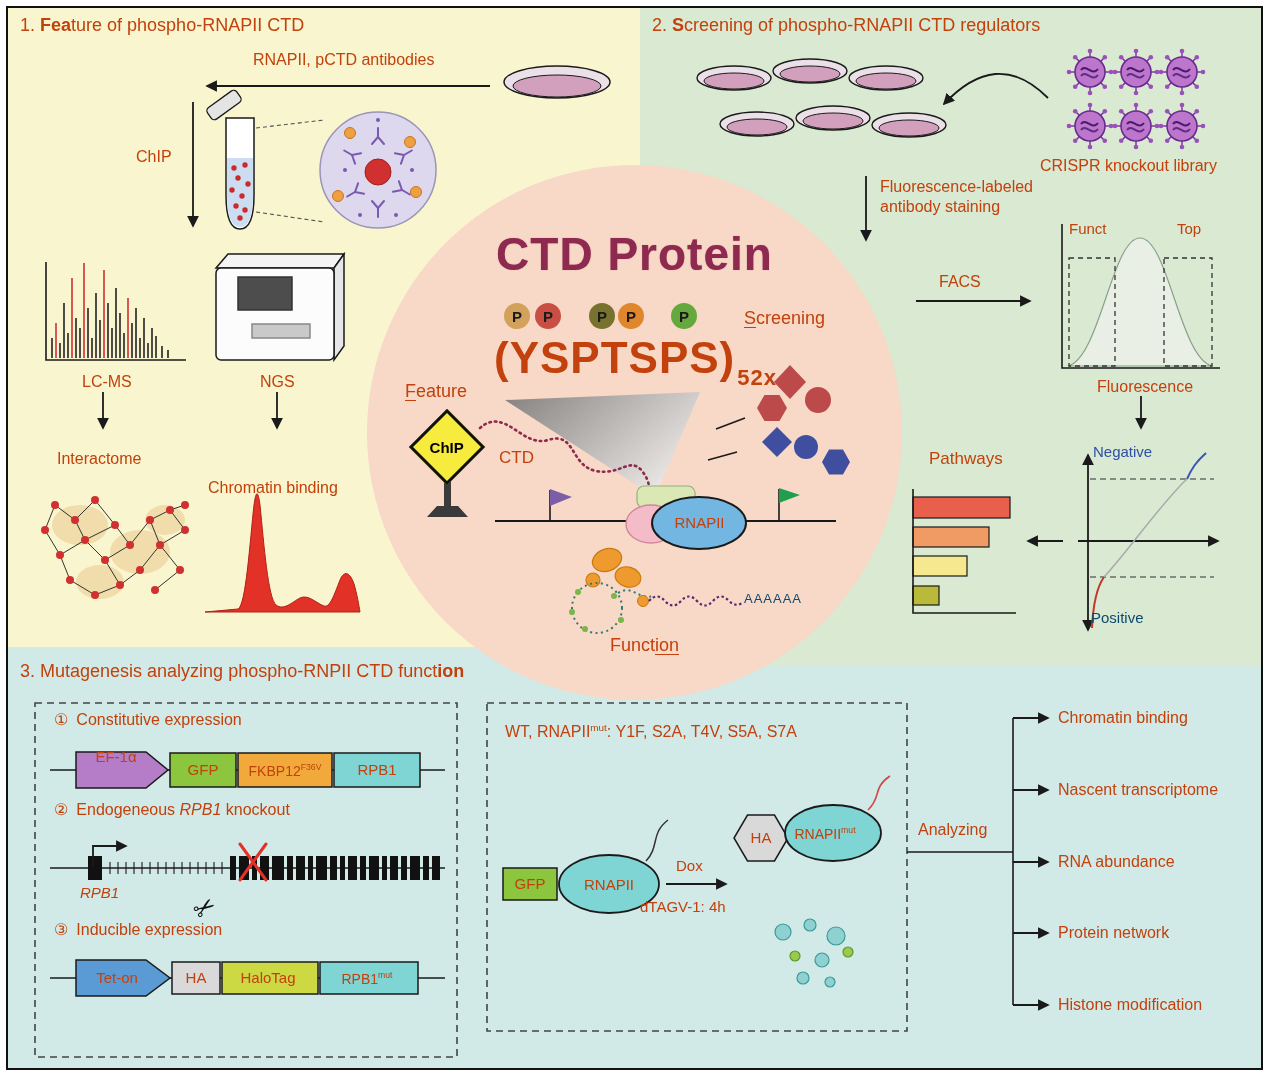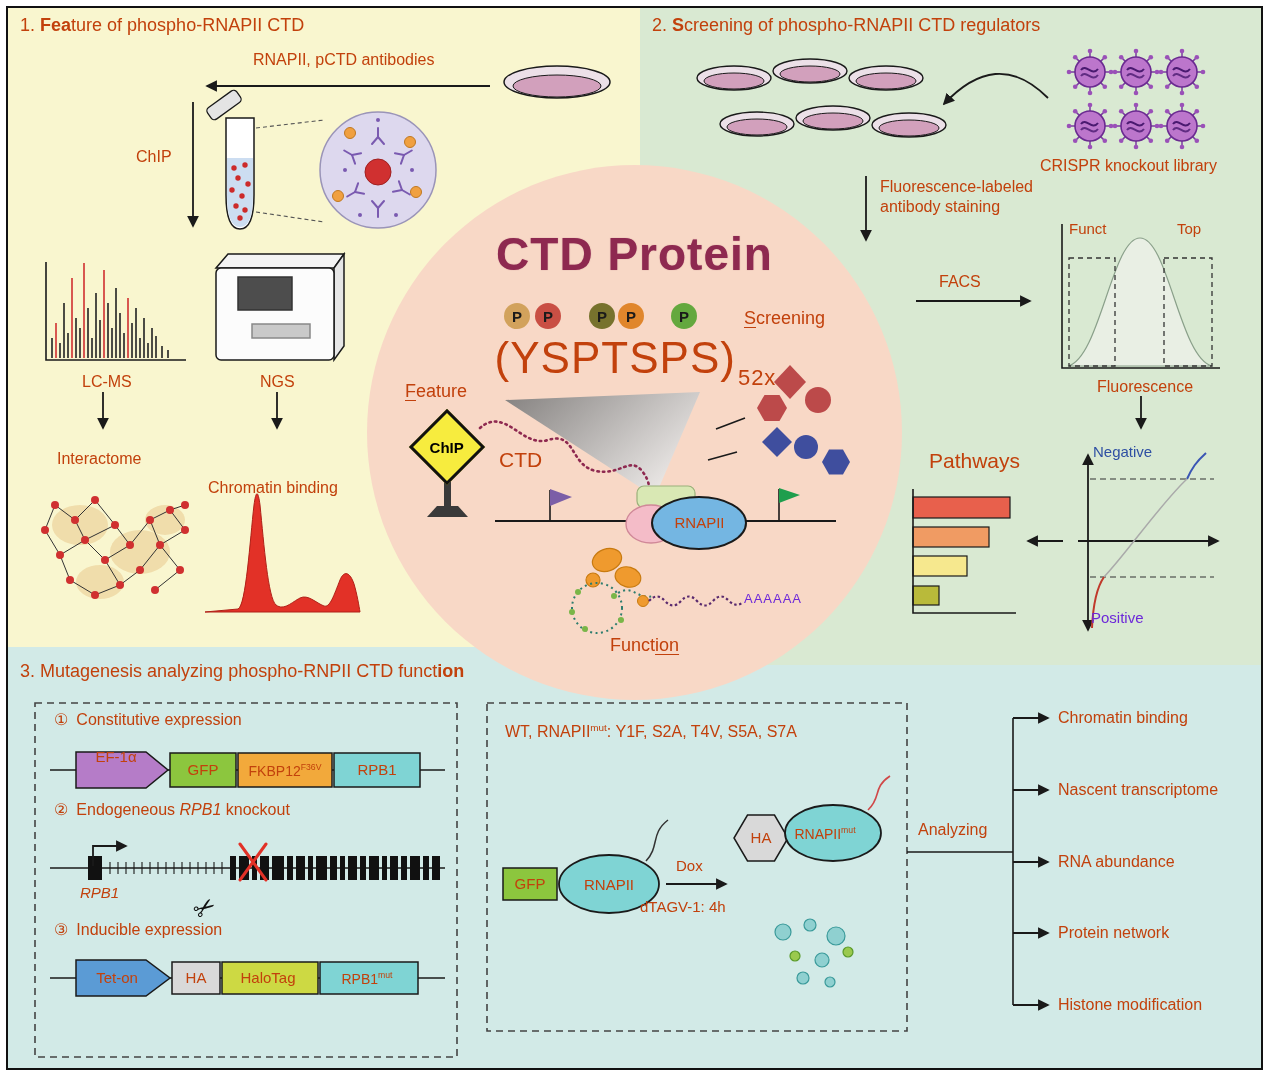--- a/index.html
+++ b/index.html
@@ -7,29 +7,29 @@
   .figure{position:relative;width:1269px;height:1076px;background:#fff;overflow:hidden}
   .frame{position:absolute;left:6px;top:6px;width:1257px;height:1064px;border:2.5px solid #111;pointer-events:none;z-index:30}
   .panel{position:absolute}
   .panel-yellow{left:8px;top:8px;width:632px;height:639px;background:#f9f6cf}
   .panel-green{left:640px;top:8px;width:621px;height:657px;background:#d9e9d2}
   .panel-teal{left:8px;top:647px;width:1253px;height:421px;background:#d2eae7}
   .center-circle{position:absolute;left:367px;top:165px;width:535px;height:535px;border-radius:50%;background:#f8d8c6;z-index:1}
   .art{position:absolute;left:0;top:0;z-index:2}
   .ln{stroke:#1a1a1a;stroke-width:1.8;fill:none}
   .lbl{position:absolute;z-index:5;color:#c2410c;font-size:16px;line-height:1.25;white-space:nowrap}
-  .s18{font-size:18px}.s17{font-size:21px}.s15{font-size:15px}.s14{font-size:14px}.s13{font-size:13px}
+  .s18{font-size:18px}.s17{font-size:17px}.s15{font-size:15px}.s14{font-size:14px}.s13{font-size:13px}
   .b{font-weight:bold}
   .i{font-style:italic}
   .u{text-decoration:underline;text-underline-offset:3px}
   .ctr{text-align:center}
-  .blue{color:#2e4fa3}.red{color:#6d28d9}
+  .blue{color:#2e4fa3}.red{color:#0c4a6e}
   .sup{font-size:0.62em;vertical-align:super}
   .feasion{font-size:46px;font-weight:bold;color:#8e2950;letter-spacing:1px;text-shadow:0 0 1px rgba(142,41,80,.55)}
-  .heptad{font-size:44px;font-weight:normal;letter-spacing:1px}
+  .heptad{font-size:44px;font-weight:bold;letter-spacing:1px}
   .hep-sub{font-size:22px;position:relative;top:12px;left:2px}
   .pbadge{position:absolute;top:303px;width:26px;height:26px;border-radius:50%;display:flex;align-items:center;justify-content:center;font-weight:bold;font-size:15px;color:#1a1a1a;z-index:5}
   .chip-sign{position:absolute;left:420px;top:420px;width:54px;height:54px;background:#f7ec3e;border:3px solid #111;transform:rotate(45deg);display:flex;align-items:center;justify-content:center;z-index:5}
   .chip-sign span{transform:rotate(-45deg);font-weight:bold;font-size:15px}
   .num{margin-right:8px}
 </style>
 </head>
 <body>
 
 <div class="figure">

